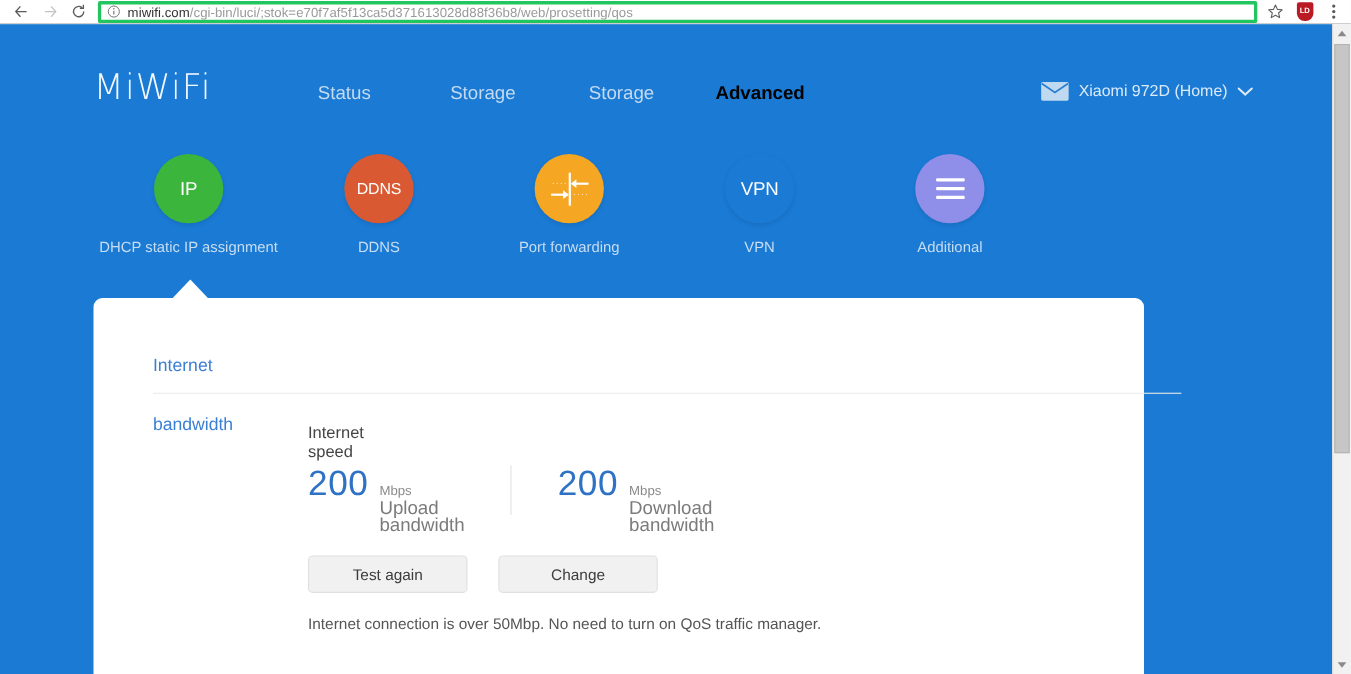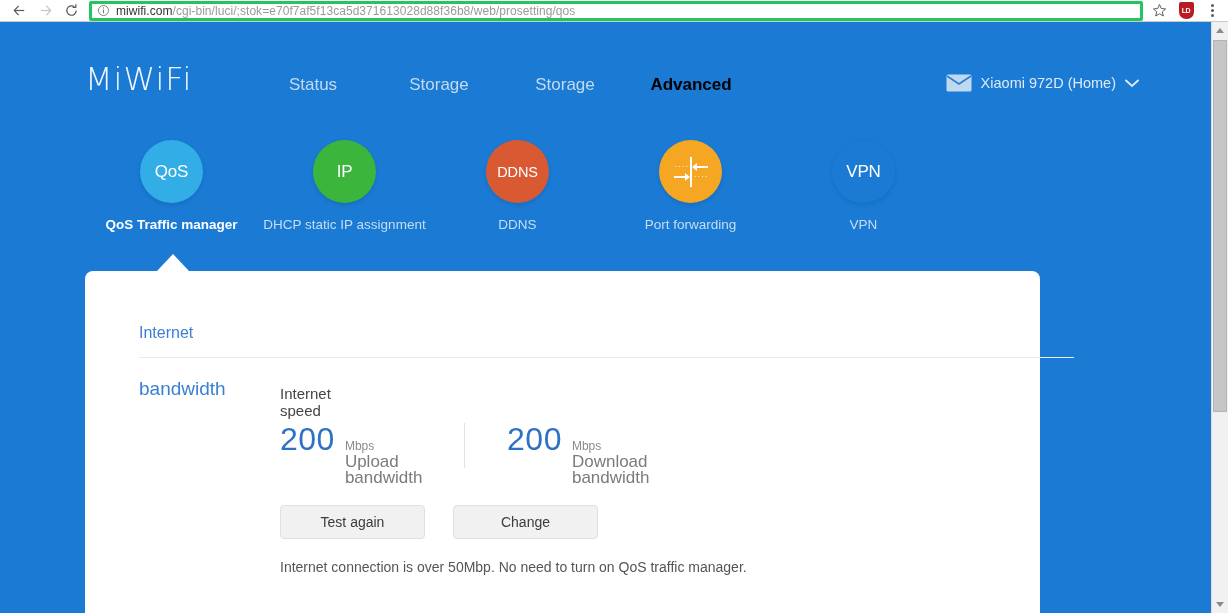--- a/index.html
+++ b/index.html
@@ -206,21 +206,21 @@
   }
   .hr {
     position: absolute;
     left: 54px; top: 86px;
     width: 935px; height: 1px;
     background: #eaeaea;
   }
   .side-label {
     position: absolute;
     left: 54px; top: 107px;
-    font-size: 19px;
+    font-size: 16px;
     color: #3b7fd4;
   }
 
   .content { position: absolute; left: 195px; top: 0; }
   .speed-heading {
     position: absolute; top: 114px; left: 0;
     font-size: 15px; color: #454545;
   }
   .stats {
     position: absolute; top: 152px; left: 0;
@@ -372,26 +372,20 @@
       </svg>
       <span class="account-name">Xiaomi 972D (Home)</span>
       <svg class="chev" viewBox="0 0 14 9">
         <path d="M1 1.5 L7 7 L13 1.5" fill="none" stroke="#dceaf7" stroke-width="1.9" stroke-linecap="round"></path>
       </svg>
     </div>
   </div>
 
   <div class="iconrow">
 
-    <div class="iconitem">
-      <div class="circ" style="background:#32ade6">
-        <span>QoS</span>
-      </div>
-      <div class="iconlabel active">QoS Traffic manager</div>
-    </div>
 
     <div class="iconitem">
       <div class="circ" style="background:#3cb53c">
         <span>IP</span>
       </div>
       <div class="iconlabel">DHCP static IP assignment</div>
     </div>
 
     <div class="iconitem">
       <div class="circ small-text" style="background:#d95a32">
@@ -413,20 +407,30 @@
       <div class="iconlabel">Port forwarding</div>
     </div>
 
     <div class="iconitem">
       <div class="circ" style="background:#c濫">
         <span>VPN</span>
       </div>
       <div class="iconlabel">VPN</div>
     </div>
 
+    <div class="iconitem">
+      <div class="circ" style="background:#8f8ee8">
+        <span class="burger">
+          <i></i>
+          <i></i>
+          <i></i>
+        </span>
+      </div>
+      <div class="iconlabel">Additional</div>
+    </div>
   </div>
 
   <div class="notch"></div>
   <div class="panel">
 
     <div class="section-title">Internet</div>
     <div class="hr"></div>
     <div class="side-label">bandwidth</div>
 
     <div class="content">

